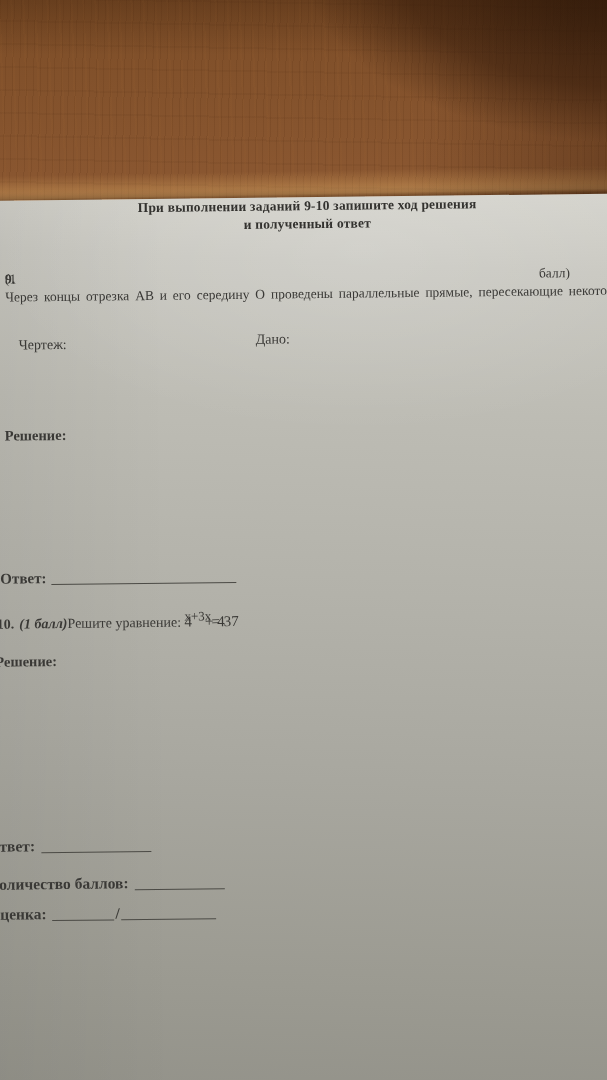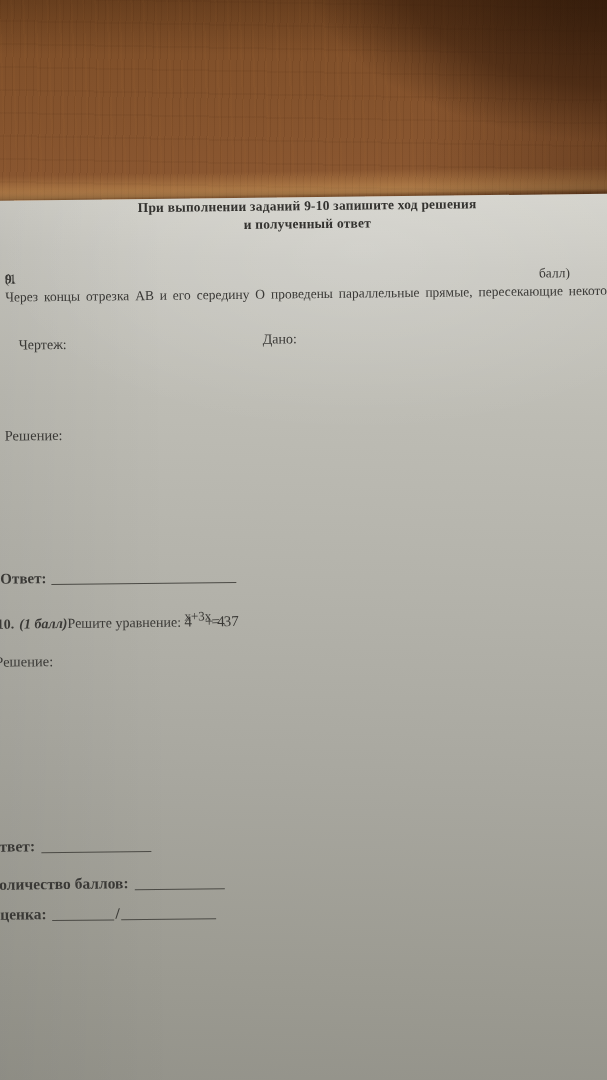--- a/index.html
+++ b/index.html
@@ -38,23 +38,23 @@
        font-size:13.5px;line-height:18px;color:#33322f;letter-spacing:.2px;}
   .hdr div{position:static;}
   
   .p9{left:34px;top:70px;width:595px;margin:0;font-size:13.5px;line-height:17.6px;
       text-align:justify;white-space:normal;word-spacing:2.5px;}
   .p9 b{margin-right:6px;}
   .tabgap{display:inline-block;width:30px;height:1px;position:static;}
   .p9 span{position:static;}
   
   .lab{font-size:14px;}
-  .bold{font-weight:normal;}
+  .bold{font-weight:bold;}
   .chertezh{left:36px;top:137px;margin-left:11px;}
-  .dano{left:291px;top:134px;}
+  .dano{left:284px;top:134px;}
   .resh1{left:32px;top:227px;font-size:14.5px;}
   .resh2{left:20px;top:453px;font-size:14.5px;}
   
   .row{font-weight:bold;font-size:15px;}
   .row > *{position:static;}
   .a1{left:26px;top:369px;}
   .a1 b{margin-right:5px;}
   .a2{left:10px;top:637px;font-size:15.5px;}
   .score{left:11px;top:675px;font-size:15.5px;}
   .grade{left:10px;top:705px;font-size:15.5px;}

